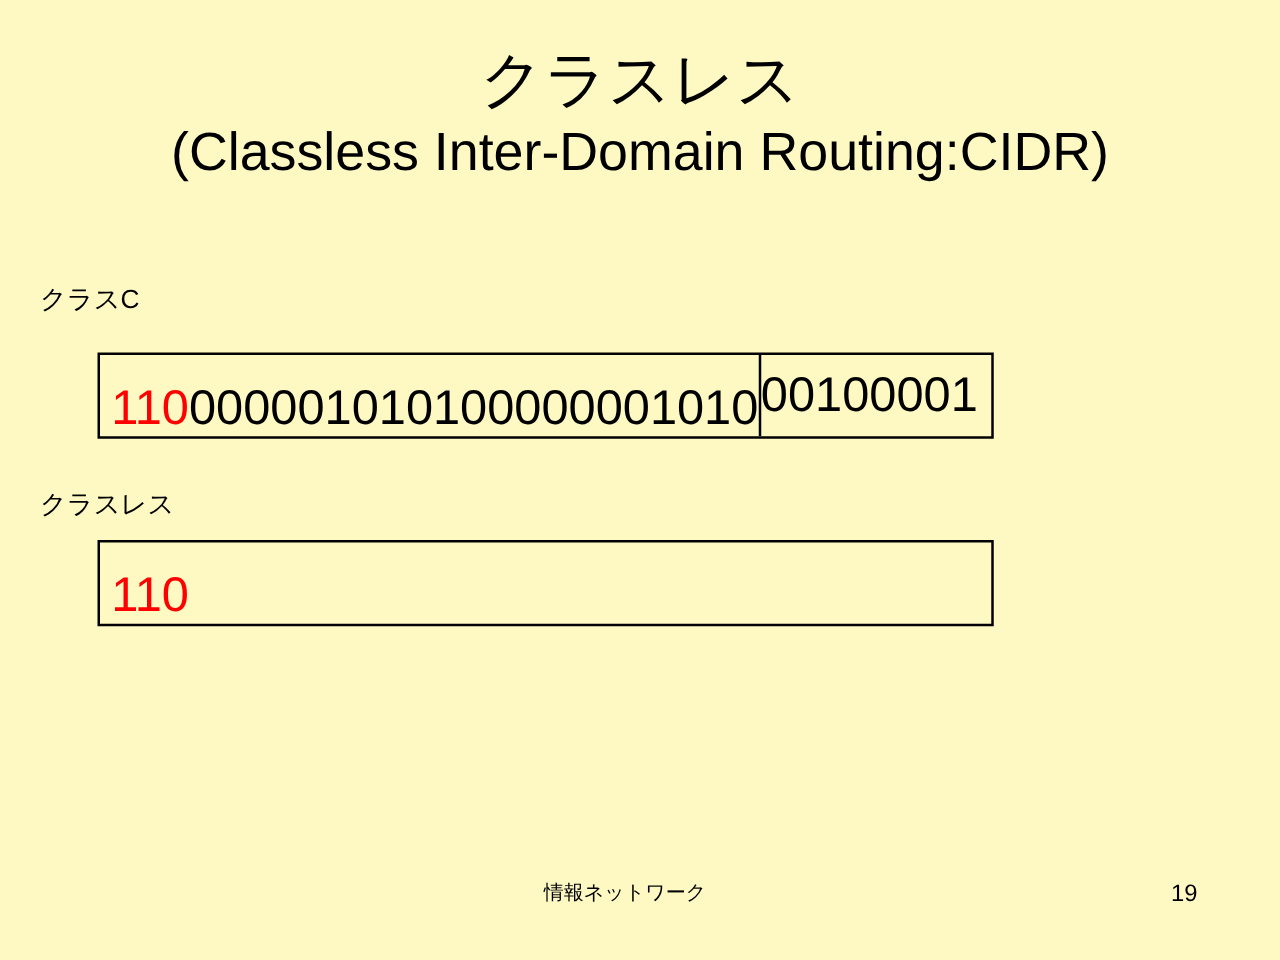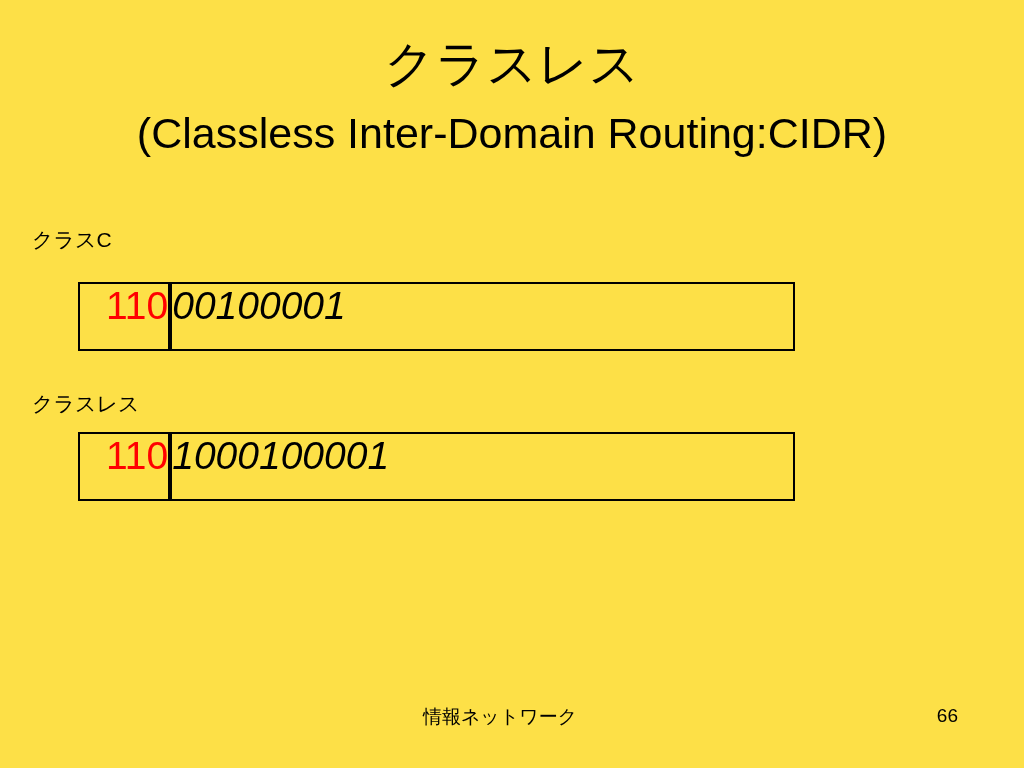--- a/index.html
+++ b/index.html
@@ -11,40 +11,40 @@
     width: 1024px;
     height: 768px;
     position: relative;
     overflow: hidden;
     font-family: "Liberation Sans", sans-serif;
     color: #000000;
   }
   .slide {
     position: absolute;
     inset: 0;
-    background: #fde047;
+    background: #fef9c3;
   }
   .title-block {
     position: absolute;
     top: 34px;
     left: 0;
     width: 1024px;
     text-align: center;
   }
   .title-jp {
     font-size: 50px;
     font-weight: normal;
     line-height: 1.2;
     margin: 0;
   }
   .title-en {
     font-size: 43px;
     font-weight: normal;
     line-height: 1.3;
-    margin: 12px;
+    margin: 1px;
   }
   .section-label {
     position: absolute;
     left: 32px;
     font-size: 21px;
     line-height: 1.2;
   }
   .label-class-c   { top: 227px; }
   .label-classless { top: 391px; }
   .bitbox {
@@ -55,42 +55,43 @@
     border: 2px solid #000000;
     display: flex;
     align-items: stretch;
     font-size: 39px;
     white-space: nowrap;
   }
   .bitbox-class-c   { top: 282px; }
   .bitbox-classless { top: 432px; }
   .bits-network {
     display: flex;
-    align-items: flex-start;
-    padding-left: 26px;
+    align-items: flex-end;
+    padding-left: 9px;
+    margin-top: 12px;
   }
   .bits-host {
     flex: 1;
     display: flex;
-    border-left: 4px solid #000000;
-    font-style: italic;
+    align-items: center;
+    border-left: 2px solid #000000;
   }
   .ip-note {
     position: absolute;
     left: 88px;
     top: 516px;
     font-size: 21px;
   }
   .footer-text {
     position: absolute;
     top: 704px;
     left: 0;
     width: 1000px;
     text-align: center;
-    font-size: 19px;
+    font-size: 16px;
   }
   .page-number {
     position: absolute;
     top: 705px;
     right: 66px;
     font-size: 19px;
   }
 </style>
 </head>
 <body>
@@ -100,36 +101,34 @@
   <header class="title-block">
     <h1 class="title-jp">クラスレス</h1>
     <h2 class="title-en">(Classless Inter-Domain Routing:CIDR)</h2>
   </header>
 
   <div class="section-label label-class-c">クラスC</div>
 
   <div class="bitbox bitbox-class-c">
     <div class="bits-network">
       <span class="prefix" style="color: rgb(255, 0, 0);">110</span>
+        <span>000001010100000001010</span>
     </div>
     <div class="bits-host">
         <span>00100001</span>
       </div>
   </div>
 
   <div class="section-label label-classless">クラスレス</div>
 
   <div class="bitbox bitbox-classless">
     <div class="bits-network">
       <span class="prefix" style="color: rgb(255, 0, 0);">110</span>
     </div>
-    <div class="bits-host">
-        <span>1000100001</span>
-      </div>
   </div>
 
 
   <footer>
     <div class="footer-text">情報ネットワーク</div>
-    <div class="page-number">66</div>
+    <div class="page-number">19</div>
   </footer>
 
 </div>
 
 </body></html>

